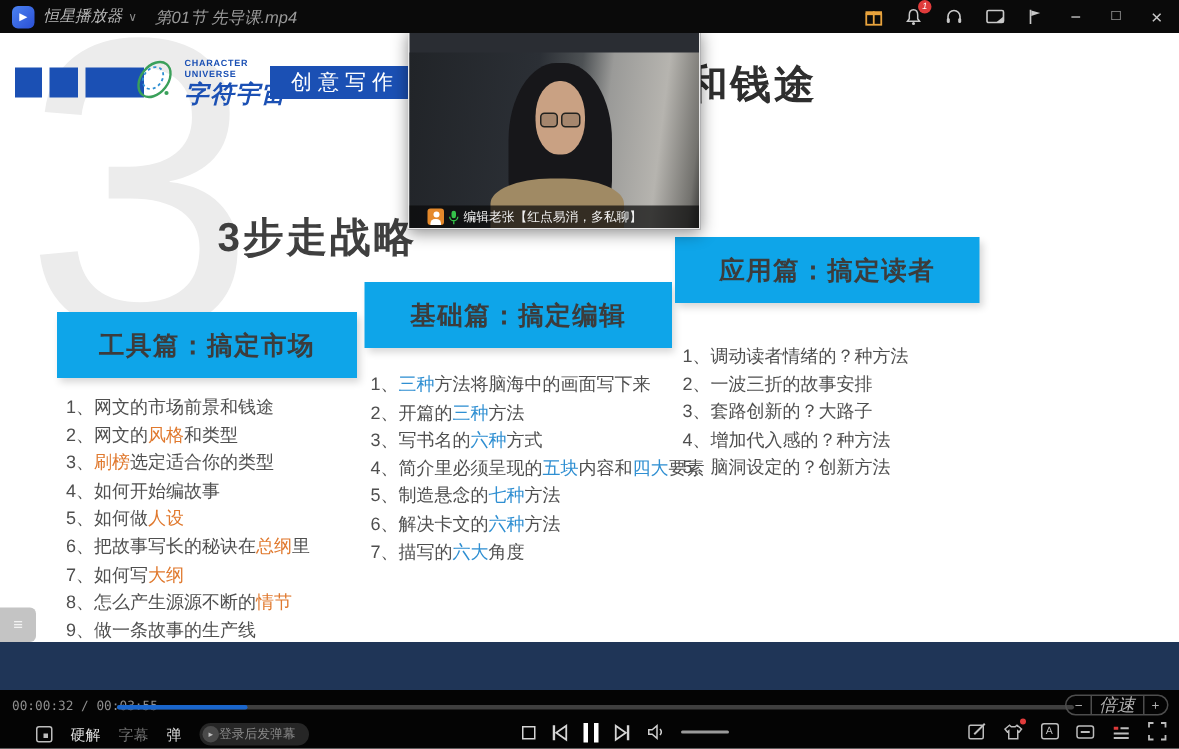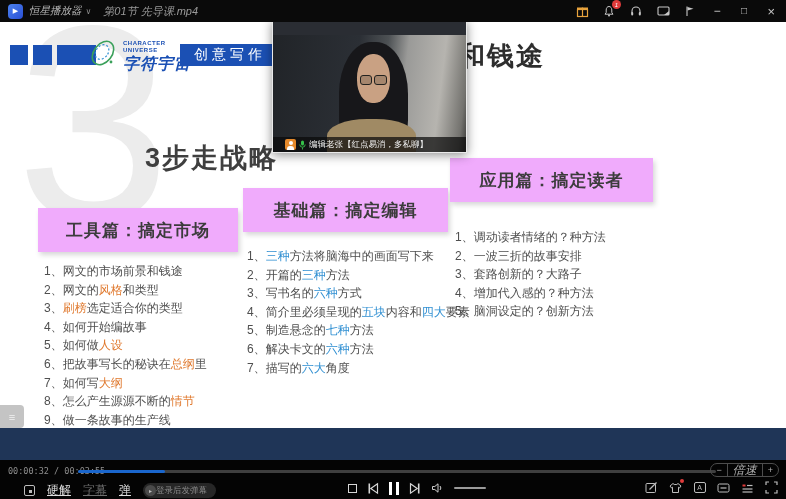--- a/index.html
+++ b/index.html
@@ -36,21 +36,21 @@
   .bar-blue { position:absolute; top:23px; height:20px; background:#1b50b4; z-index:2; }
   .bar-a { left:10px; width:18px; } .bar-b { left:33px; width:19px; } .bar-c { left:57px; width:39px; }
   .brand-globe { position:absolute; left:87px; top:15px; z-index:2; }
   .brand-text { position:absolute; left:123px; top:18px; z-index:2; line-height:1.15; }
   .brand-en { font-size:6px; font-weight:700; color:#1b50b4; letter-spacing:0.5px; }
   .brand-cn { font-size:16px; font-weight:700; color:#1b50b4; letter-spacing:1px; margin-top:1px;font-style:italic; }
   .brand-btn { position:absolute; left:180px; top:22px; width:100px; height:22px; background:#1b50b4;
     color:#fff; font-size:14px; letter-spacing:4px; display:flex; align-items:center;
     justify-content:center; z-index:2; }
 
-  .section-box { position:absolute; background:#f0abfc; box-shadow:2px 3px 5px rgba(0,0,0,0.16);
+  .section-box { position:absolute; background:#0ea5e9; box-shadow:2px 3px 5px rgba(0,0,0,0.16);
     display:flex; align-items:center; justify-content:center; font-size:17px; font-weight:700;
     color:#3c3c3c; letter-spacing:1px; z-index:2; }
   .box1 { left:38px; top:186px; width:200px; height:44px; }
   .box2 { left:243px; top:166px; width:205px; height:44px; }
   .box3 { left:450px; top:136px; width:203px; height:44px; }
 
   .col-list { position:absolute; font-size:12px; color:#4f4f4f; z-index:2; }
   .list1 { left:44px; top:240px; } .list2 { left:247px; top:225px; } .list3 { left:455px; top:206px; }
   .list-item { height:18.6px; line-height:18.6px; white-space:nowrap; }
   .hl-orange { color:#e0792e; } .hl-blue { color:#2f8fd2; }
@@ -94,21 +94,21 @@
   .progress-fill { height:100%; background:#1a66cc; border-radius:2px; }
   .speed-pill { position:absolute; right:7px; top:3px; display:flex; align-items:center; height:14px;
     border:1px solid #4d4d4d; border-radius:8px; color:#b0b0b0; font-size:9px; overflow:hidden; }
   .sp-seg { padding:0 5px; line-height:12px; }
   .sp-mid { border-left:1px solid #4d4d4d; border-right:1px solid #4d4d4d; font-size:12px;font-style:italic; }
 
   .left-tools { position:absolute; left:24px; top:22px; display:flex; align-items:center; gap:12px; }
   .detach-ic { width:11px; height:11px; border:1px solid #bdbdbd; border-radius:2px; position:relative; }
   .detach-ic::after { content:""; position:absolute; left:3.5px; top:3.5px; width:3px; height:3px;
     background:#bdbdbd; }
-  .lt-label { font-size:12px; color:#dedede;text-decoration:underline; }
+  .lt-label { font-size:10px; color:#dedede; }
   .lt-dim { color:#6e6e6e; }
   .danmu-pill { height:15px; background:#262626; border-radius:8px; display:flex; align-items:center;
     padding:0 9px 0 2px; }
   .dp-circle { width:11px; height:11px; border-radius:50%; background:#4a4a4a; color:#bdbdbd;
     font-size:6px; display:flex; align-items:center; justify-content:center; }
   .dp-text { font-size:8.5px; color:#8a8a8a; }
 
   .center-tools { position:absolute; left:348px; top:20px; display:flex; align-items:center; gap:10px; height:16px; }
   .stop-ic { width:9px; height:9px; border:1.5px solid #d5d5d5; }
   .pause-ic { display:flex; gap:4px; }

